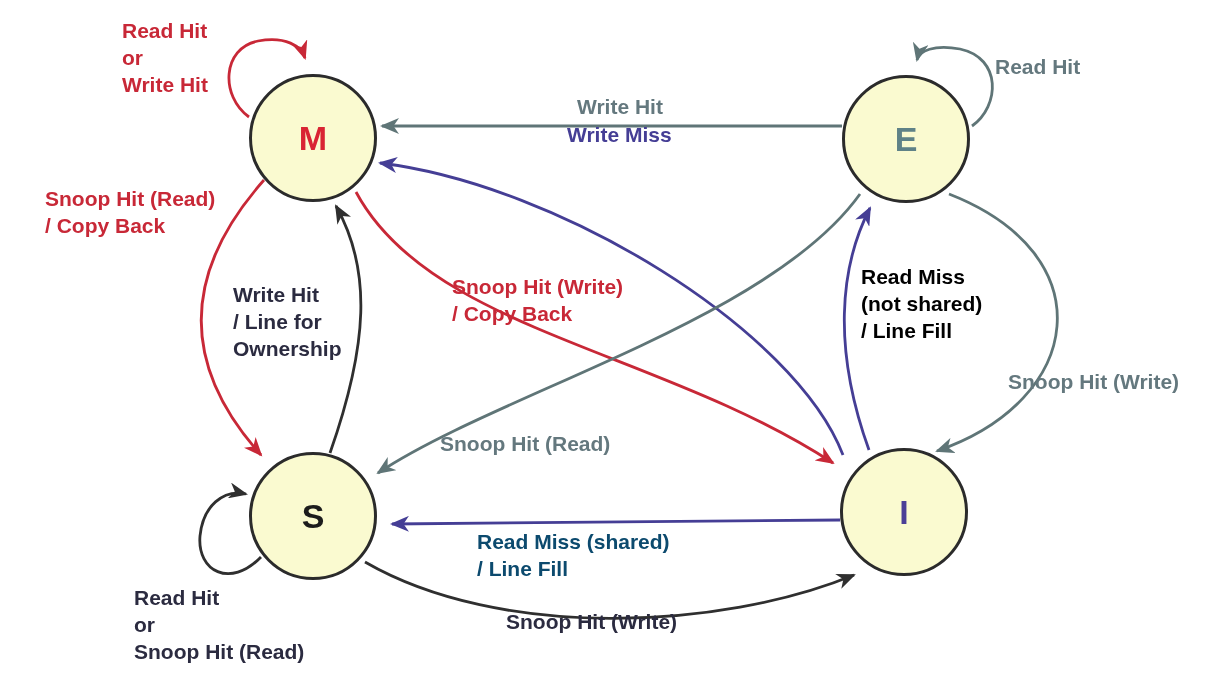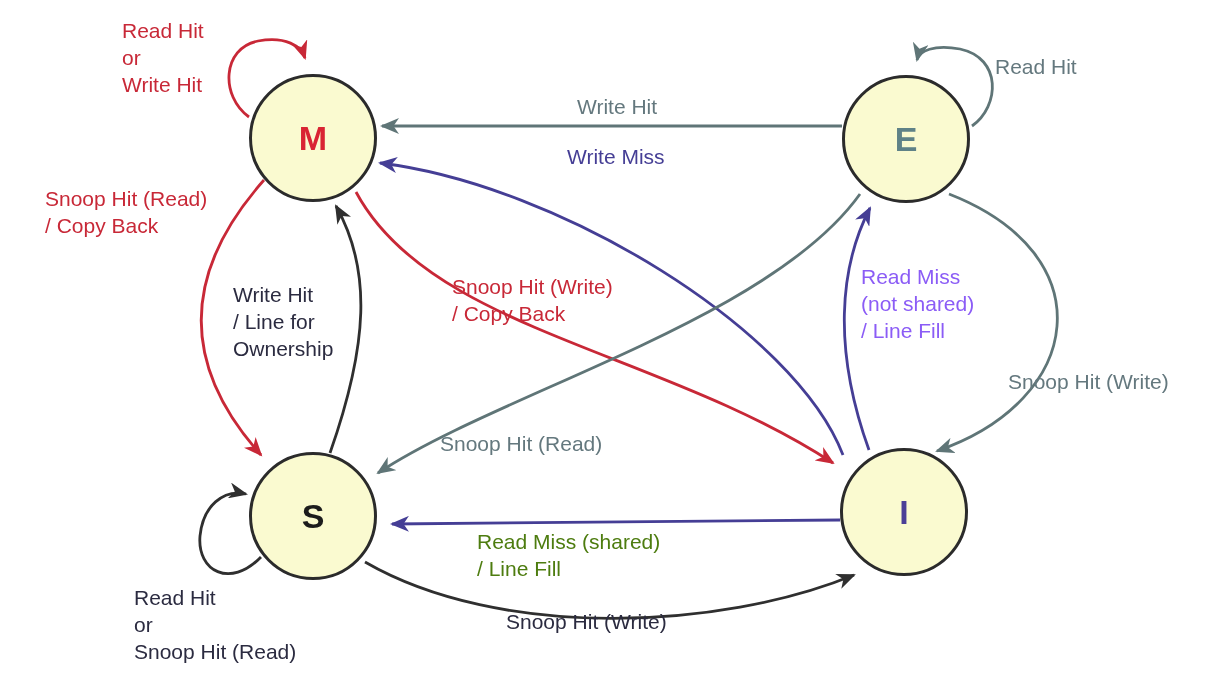--- a/index.html
+++ b/index.html
@@ -22,21 +22,21 @@
     border-radius: 50%;
     display: flex;
     align-items: center;
     justify-content: center;
     font-weight: bold;
     font-size: 34px;
     letter-spacing: 0;
   }
   .edge-label {
     position: absolute;
-    font-weight: normal;
+    font-weight: bold;
     font-size: 21px;
     line-height: 27px;
     white-space: nowrap;
   }
   .edge-label span { display: block; }
 </style>
 </head>
 <body>
 
 <div class="canvas">
@@ -91,52 +91,52 @@
         <span>or</span>
         <span>Write Hit</span>
       </div>
       <div class="edge-label" style="left: 45px; top: 185px; color: rgb(200, 40, 55);">
         <span>Snoop Hit (Read)</span>
         <span>/ Copy Back</span>
       </div>
       <div class="edge-label" style="left: 577px; top: 93px; color: rgb(100, 120, 126);">
         <span>Write Hit</span>
       </div>
-      <div class="edge-label" style="left: 567px; top: 143px; color: rgb(69, 62, 149);">
+      <div class="edge-label" style="left: 567px; top: 121px; color: rgb(69, 62, 149);">
         <span>Write Miss</span>
       </div>
       <div class="edge-label" style="left: 233px; top: 281px; color: rgb(43, 43, 64);">
         <span>Write Hit</span>
         <span>/ Line for</span>
         <span>Ownership</span>
       </div>
       <div class="edge-label" style="left: 452px; top: 273px; color: rgb(200, 40, 55);">
         <span>Snoop Hit (Write)</span>
         <span>/ Copy Back</span>
       </div>
       <div class="edge-label" style="left: 440px; top: 430px; color: rgb(100, 120, 126);">
         <span>Snoop Hit (Read)</span>
       </div>
-      <div class="edge-label" style="left: 861px; top: 263px; color: #8b5cf6;">
+      <div class="edge-label" style="left: 861px; top: 263px; color: #000000;">
         <span>Read Miss</span>
         <span>(not shared)</span>
         <span>/ Line Fill</span>
       </div>
       <div class="edge-label" style="left: 1008px; top: 368px; color: rgb(100, 120, 126);">
         <span>Snoop Hit (Write)</span>
       </div>
       <div class="edge-label" style="left: 995px; top: 53px; color: rgb(100, 120, 126);">
         <span>Read Hit</span>
       </div>
       <div class="edge-label" style="left: 134px; top: 584px; color: rgb(43, 43, 64);">
         <span>Read Hit</span>
         <span>or</span>
         <span>Snoop Hit (Read)</span>
       </div>
-      <div class="edge-label" style="left: 477px; top: 528px; color: #4d7c0f;">
+      <div class="edge-label" style="left: 477px; top: 528px; color: #0c4a6e;">
         <span>Read Miss (shared)</span>
         <span>/ Line Fill</span>
       </div>
       <div class="edge-label" style="left: 506px; top: 608px; color: rgb(43, 43, 64);">
         <span>Snoop Hit (Write)</span>
       </div>
     </div>
 </div>
 
 </body></html>

